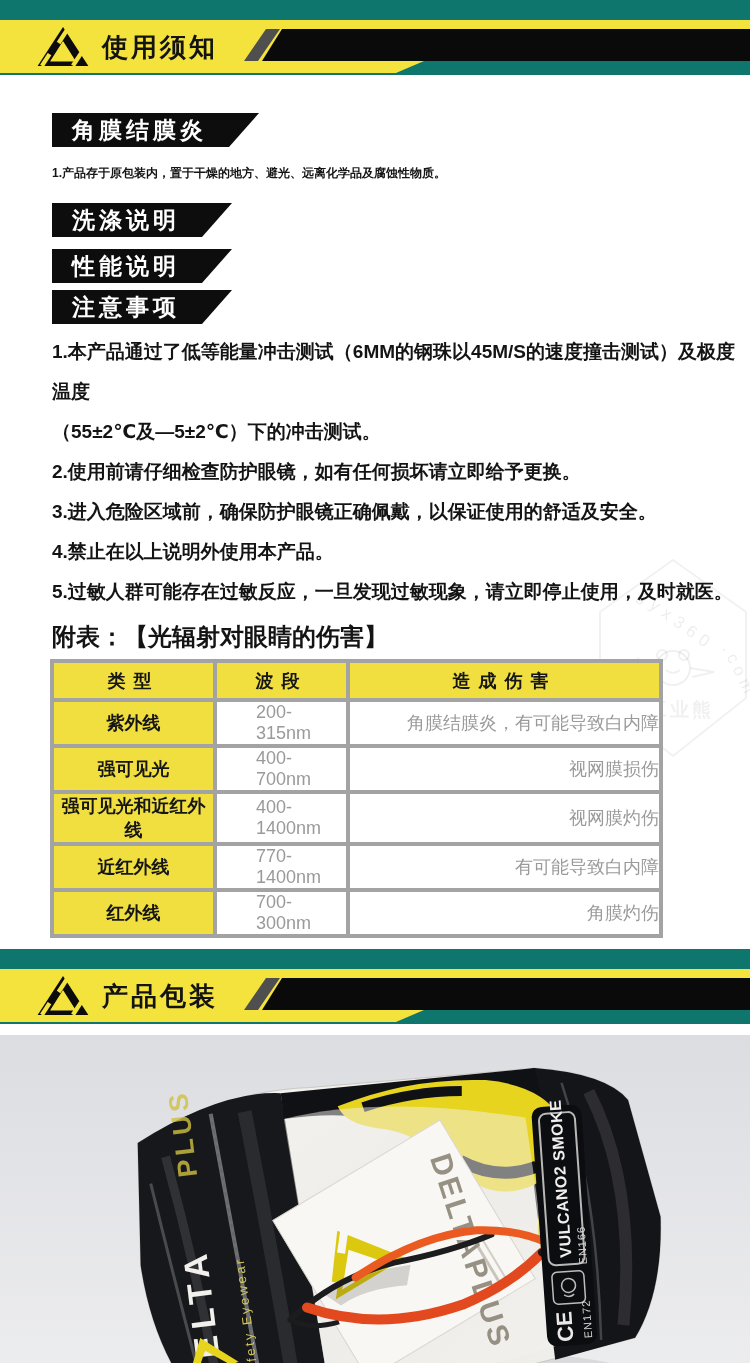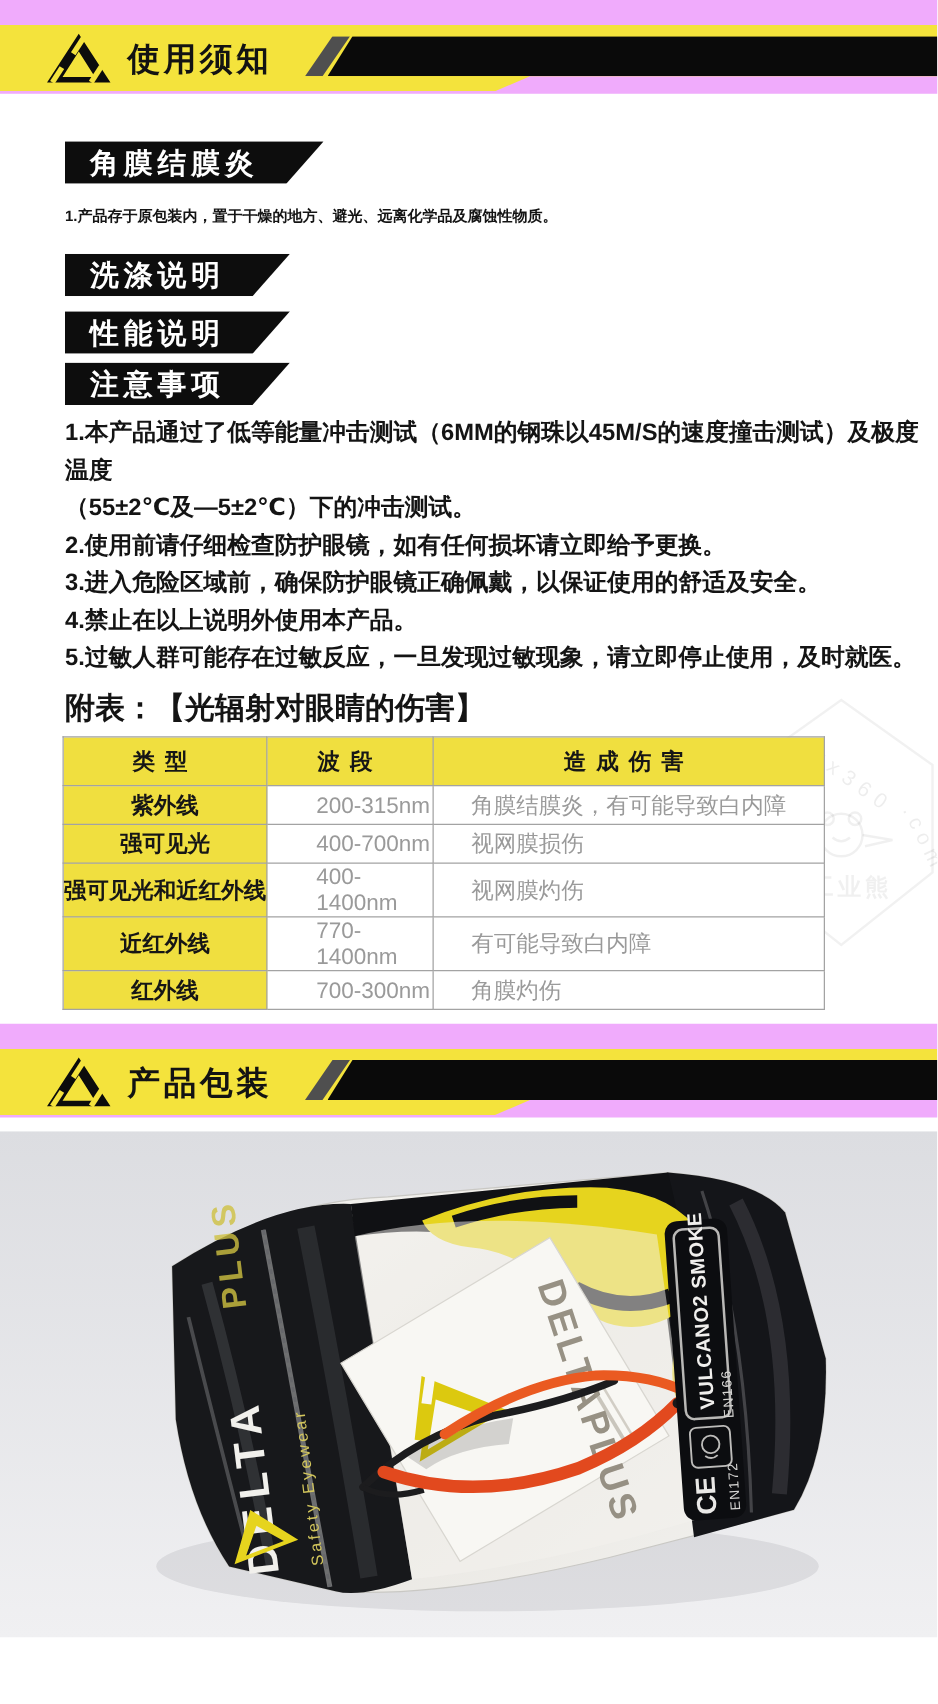--- a/index.html
+++ b/index.html
@@ -9,21 +9,21 @@
     --gray:#9a9a9a;
   }
   *{margin:0;padding:0;box-sizing:border-box;}
   html,body{width:750px;background:#fff;}
   body{
     height:1363px;overflow:hidden;position:relative;
     font-family:"Liberation Sans","DejaVu Sans",sans-serif;color:var(--ink);
   }
 
   
-  .banner{position:relative;width:750px;height:75px;background:#f0abfc;overflow:hidden;}
+  .banner{position:relative;width:750px;height:75px;background:#0f766e;overflow:hidden;}
   .banner .yellow{
     position:absolute;top:20px;left:0;width:750px;height:53px;background:var(--yellow);
     clip-path:polygon(0 0,750px 0,750px 41px,424px 41px,396px 53px,0 53px);
   }
   .banner .gray-slash{
     position:absolute;top:29px;left:244px;width:36px;height:32px;background:#4f4f4f;
     clip-path:polygon(22px 0,36px 0,14px 100%,0 100%);
   }
   .banner .black-band{
     position:absolute;top:29px;left:262px;width:488px;height:32px;background:#0a0a0a;
@@ -37,40 +37,40 @@
 
   
   .content{position:relative;z-index:1;padding:0 8px 0 52px;}
   .tag{
     width:fit-content;background:#0d0d0d;color:#fff;
     font-size:23px;font-weight:bold;letter-spacing:4px;
     line-height:34px;height:34px;padding:0 52px 0 20px;
     clip-path:polygon(0 0,100% 0,calc(100% - 30px) 100%,0 100%);
   }
   .item{font-size:12px;font-weight:bold;line-height:31px;color:var(--ink);}
-  .note{font-size:19px;font-weight:bold;line-height:30px;color:var(--ink);white-space:pre-wrap;}
+  .note{font-size:19px;font-weight:bold;line-height:40px;color:var(--ink);white-space:pre-wrap;}
   .appendix-title{font-size:24px;font-weight:bold;line-height:26px;margin-top:12px;}
 
   
   table.rad{border-collapse:collapse;margin-top:9px;table-layout:fixed;width:609px;margin-left:-2px;}
   table.rad col.c1{width:163px;} table.rad col.c2{width:133px;} table.rad col.c3{width:313px;}
-  table.rad th,table.rad td{border:1px solid #a3a3a3;background:#fff;}
+  table.rad th,table.rad td{border:4px solid #a3a3a3;background:#fff;}
   table.rad th{
     height:39px;font-size:18px;font-weight:bold;color:#161616;
     text-align:center;letter-spacing:8px;
   }
   table.rad td{height:31px;font-size:18px;}
   .ycell{
     background-color:var(--tableYellow) !important;
     background-image:radial-gradient(circle,rgba(255,255,255,.65) 1px,rgba(255,255,255,0) 1.6px);
     background-size:5px 5px;
   }
   td.t-type{font-weight:bold;color:#161616;text-align:center;}
   td.t-band{color:var(--gray);font-weight:normal;padding-left:39px;}
-  td.t-harm{color:var(--gray);text-align:left;padding-left:30px;font-weight:normal;}
+  td.t-harm{color:var(--gray);text-align:right;padding-left:30px;font-weight:normal;}
 
   
   .watermark{position:absolute;left:596px;top:556px;width:154px;height:210px;z-index:0;pointer-events:none;}
 
   
   .photo{width:750px;height:405px;margin-top:11px;}
   .photo svg{display:block;}
   .hidden-defs{position:absolute;width:0;height:0;overflow:hidden;}
 </style>
 </head>

